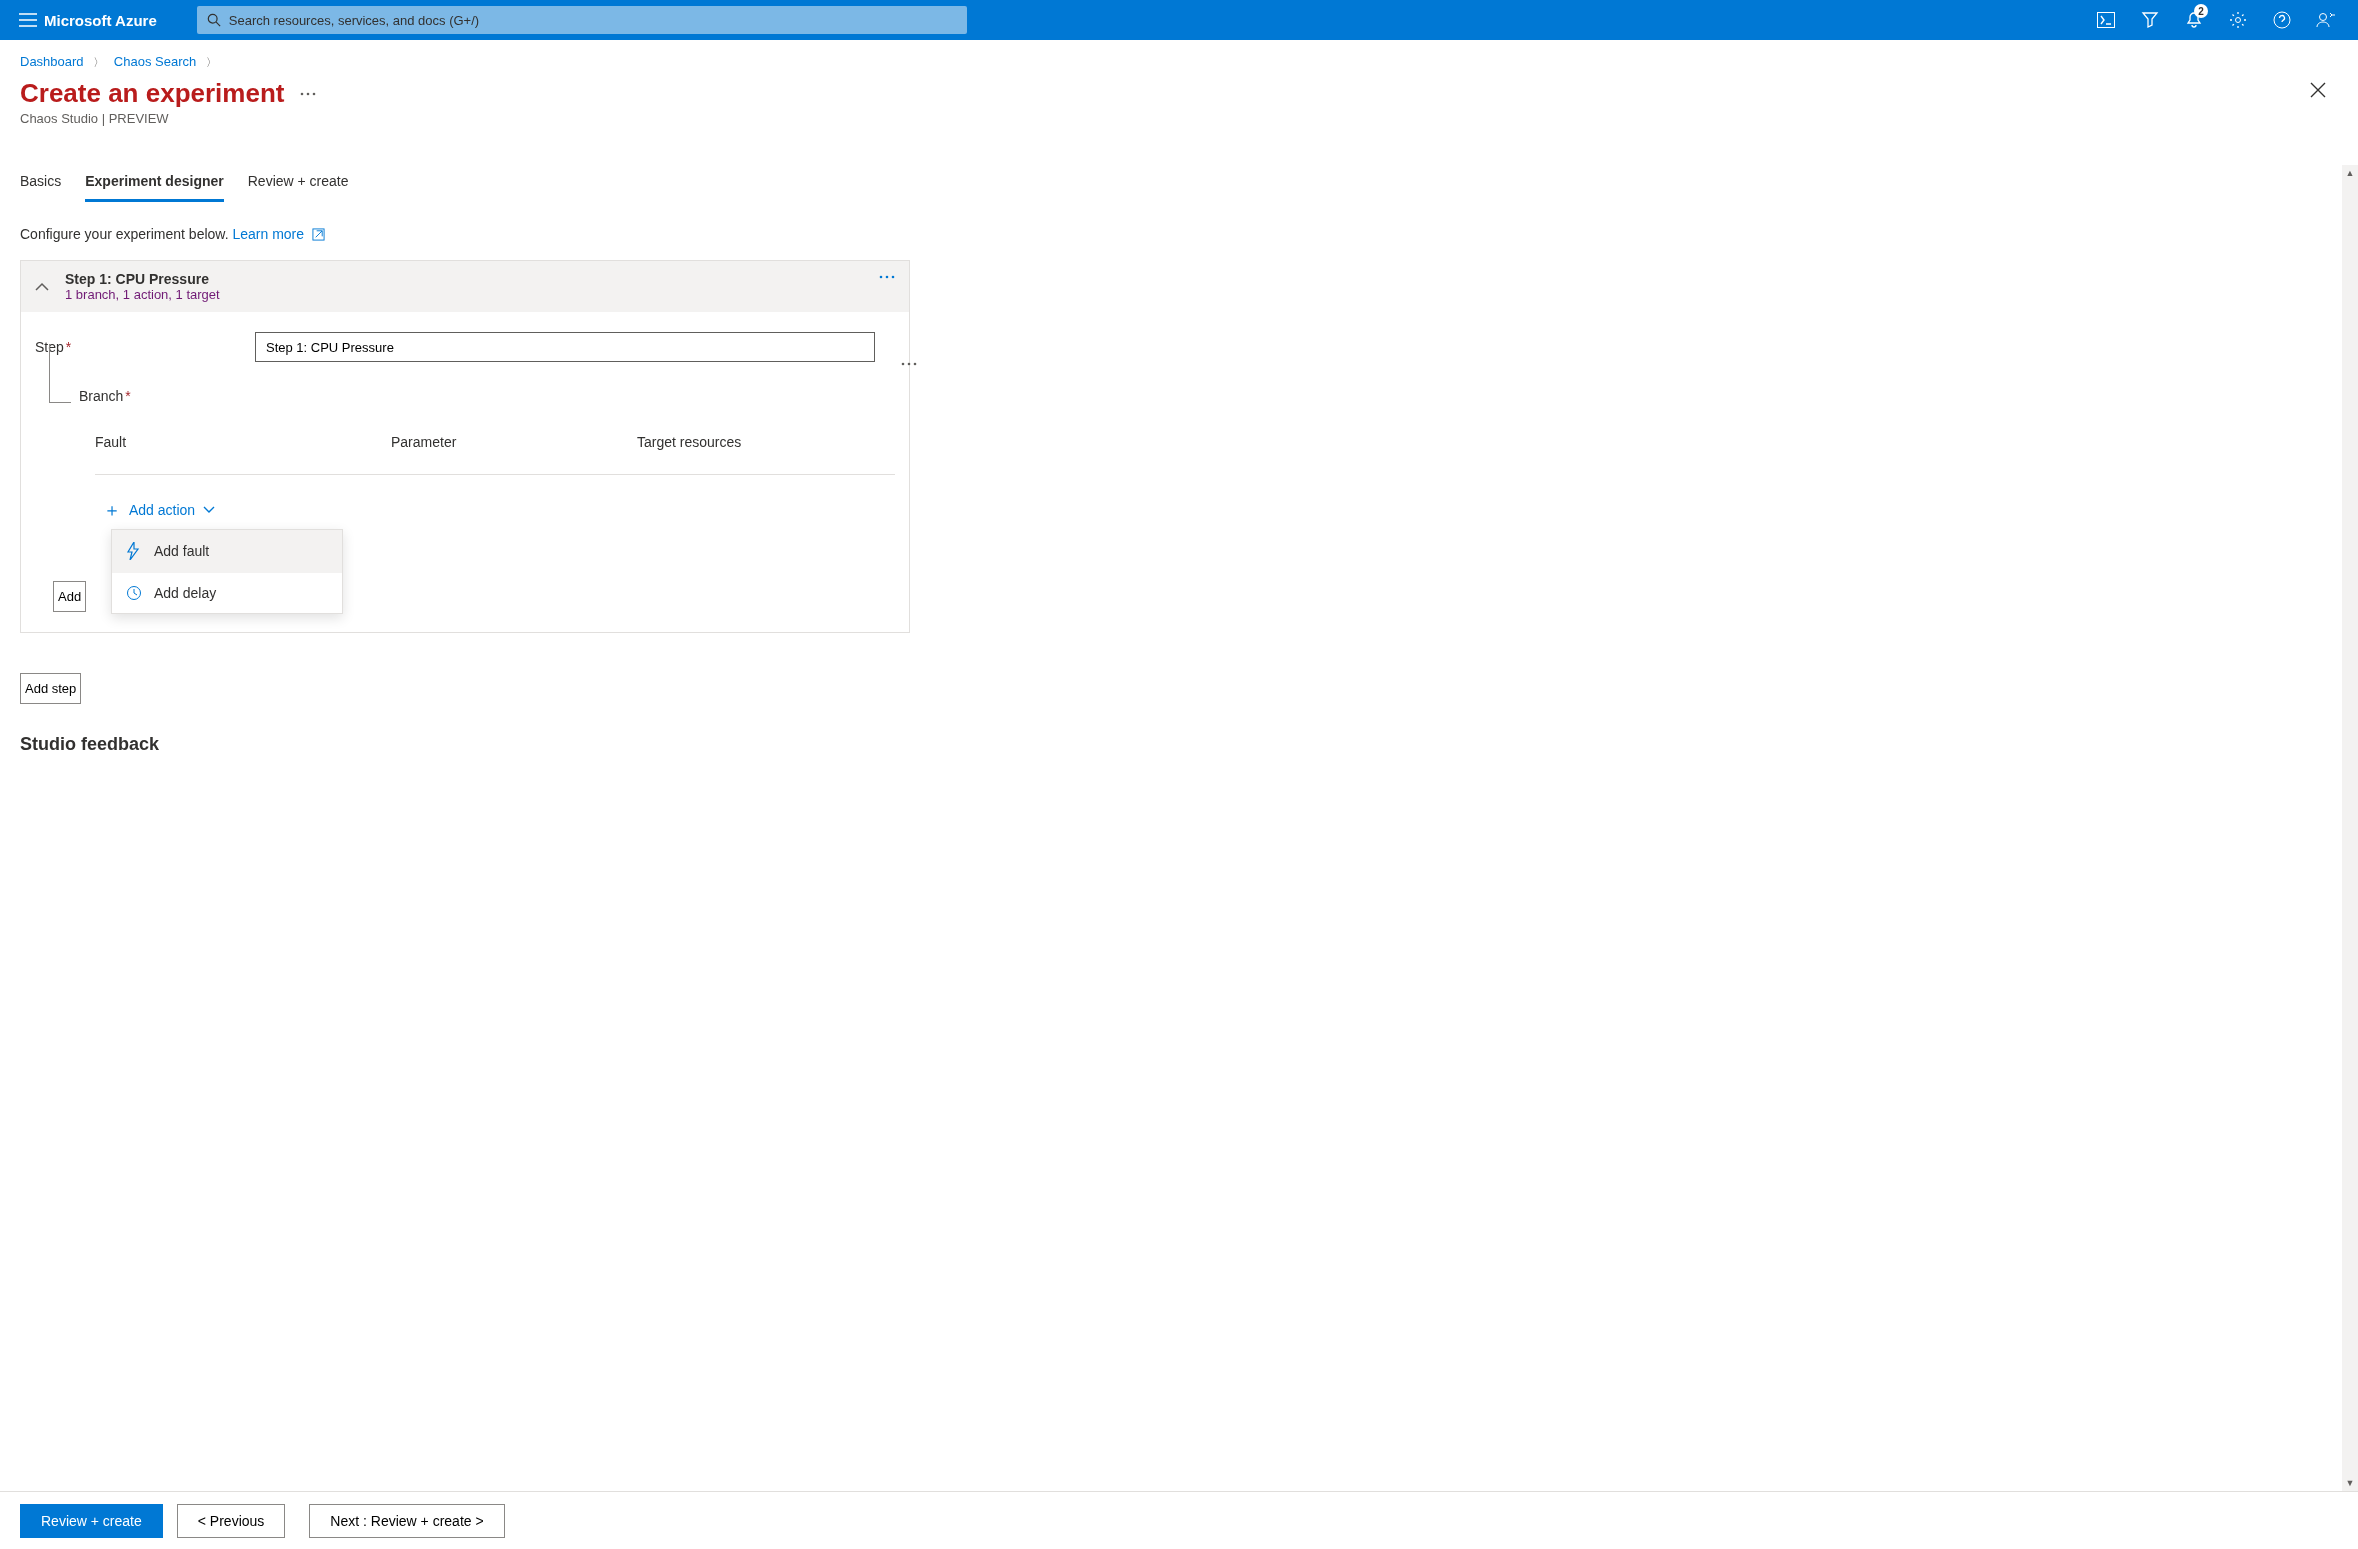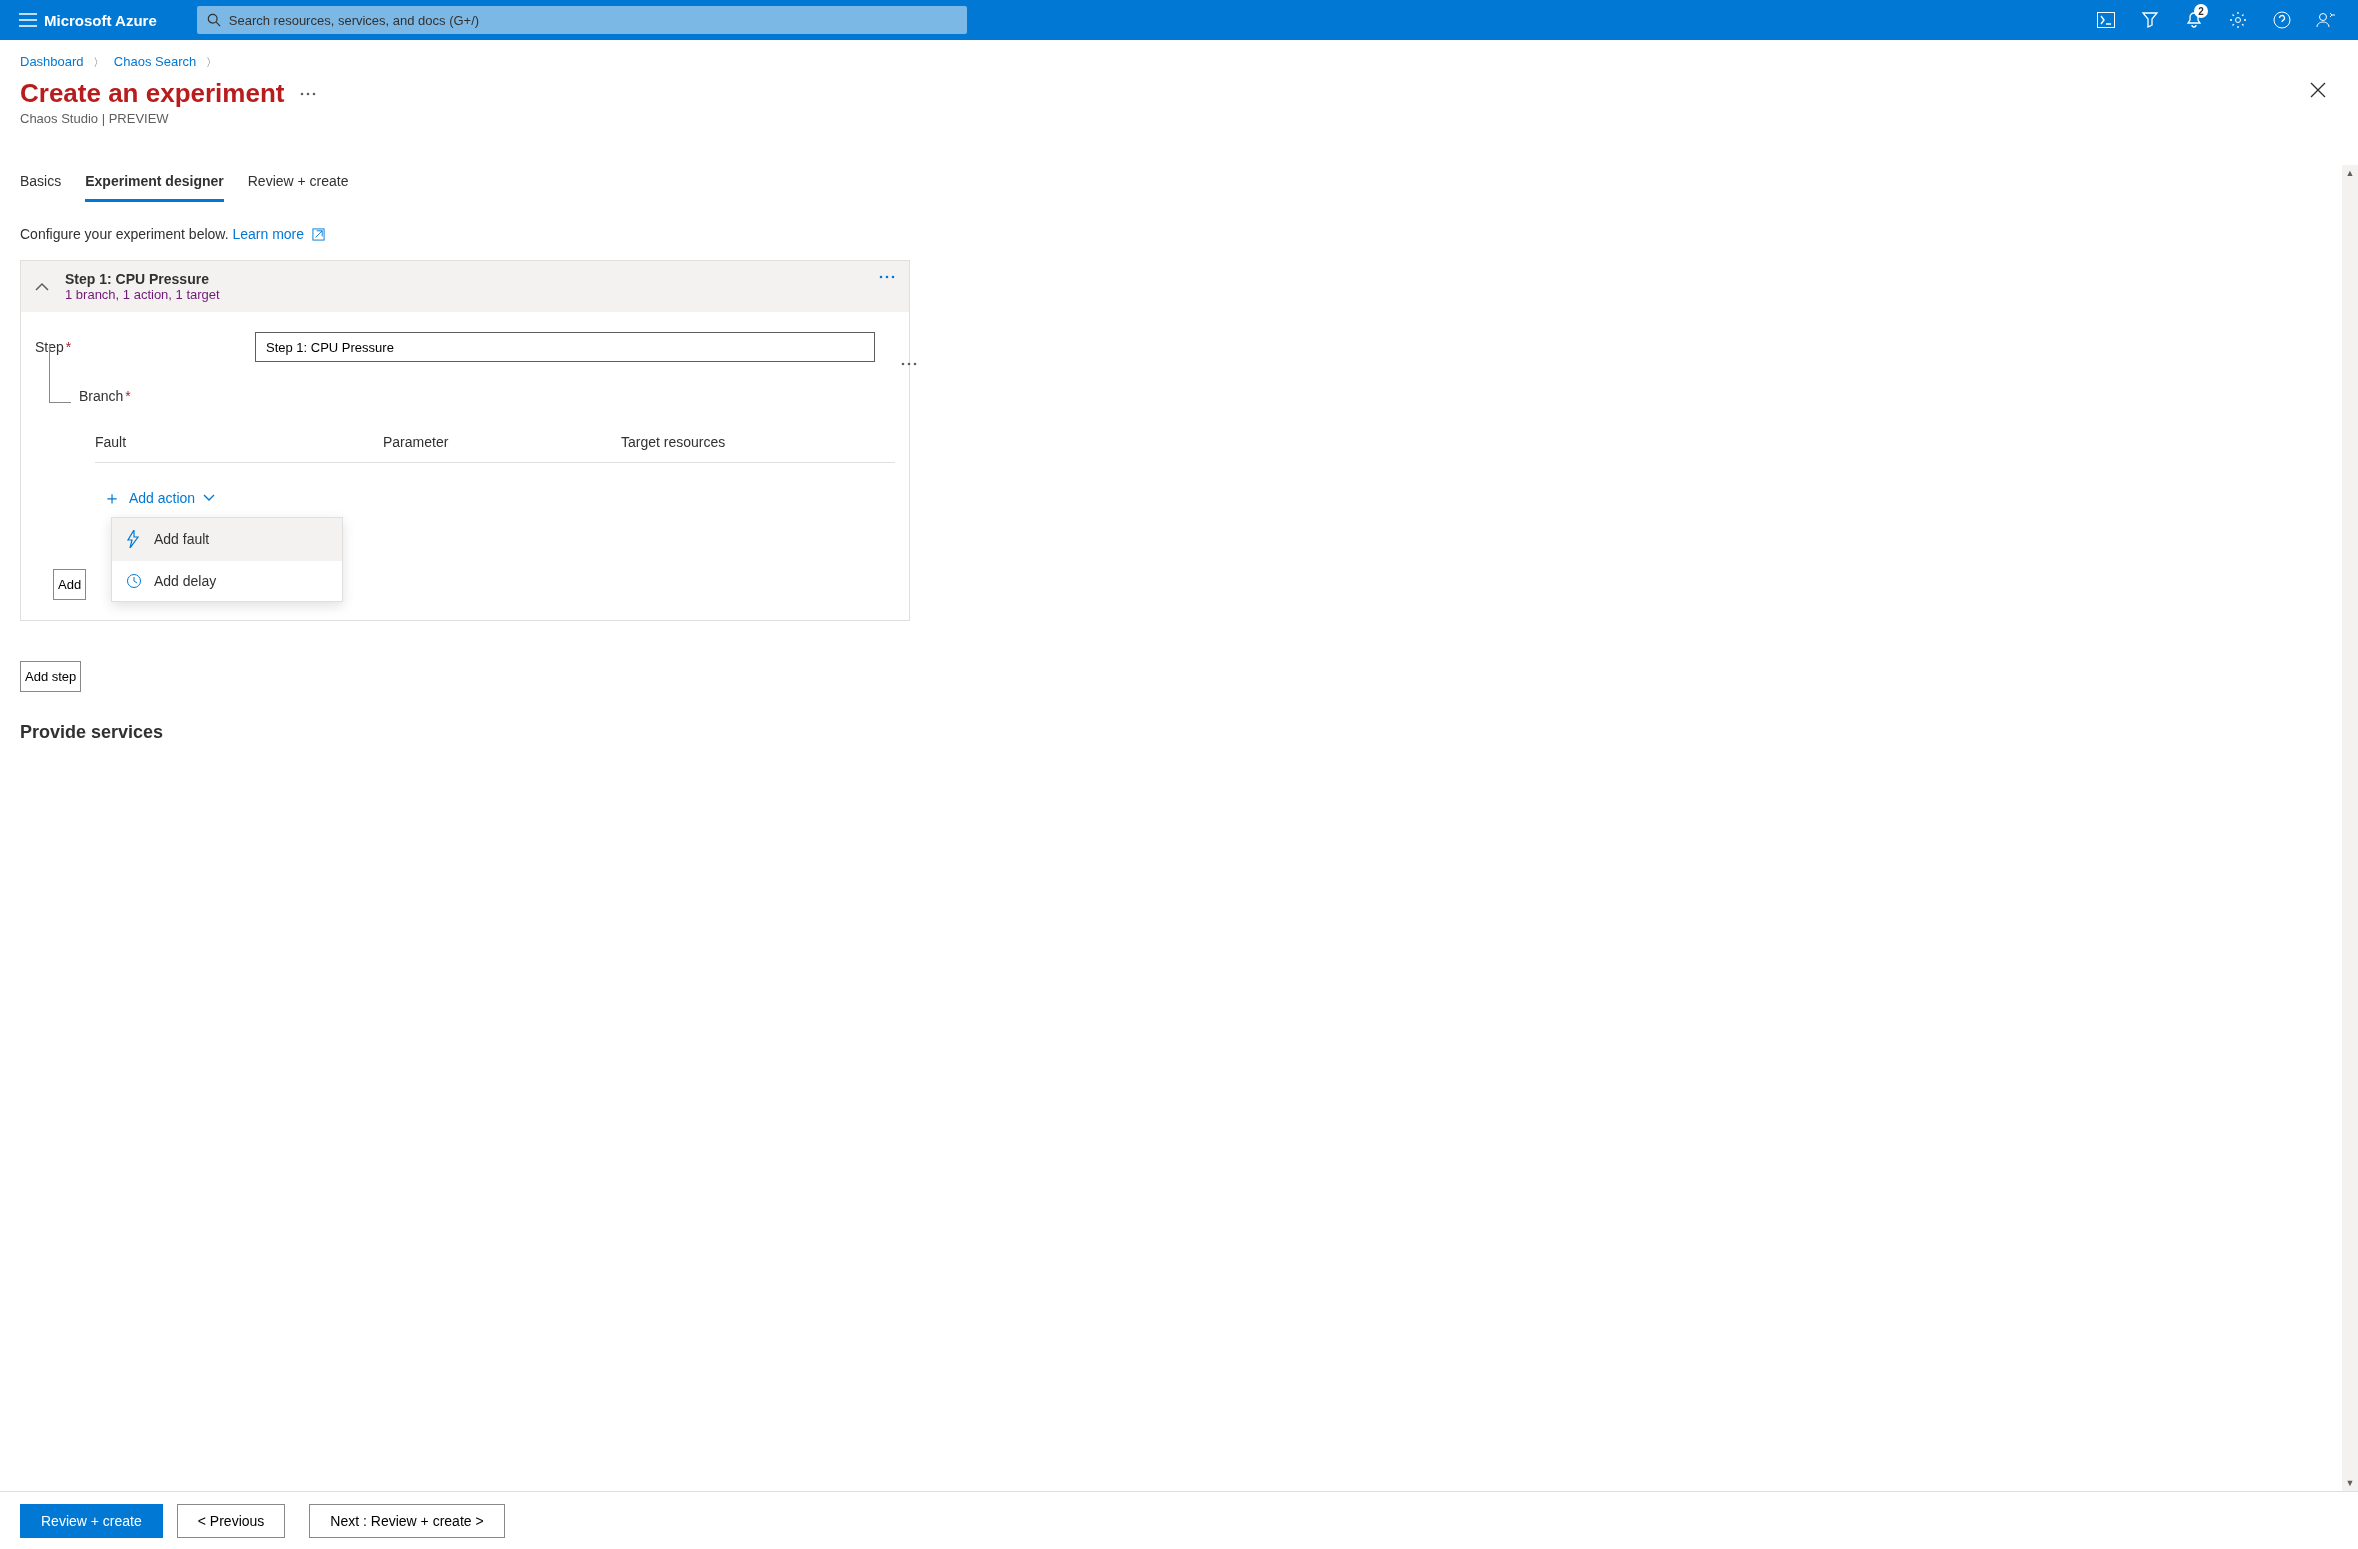--- a/index.html
+++ b/index.html
@@ -222,23 +222,23 @@
     cursor: pointer;
   }
 
   
   .fault-table {
     margin-left: 60px;
     margin-bottom: 20px;
   }
   .fault-head {
     display: flex;
-    gap: 8px;
+    gap: 16px;
     border-bottom: 1px solid #e1dfdd;
-    padding-bottom: 12px;
+    padding-bottom: 24px;
     font-size: 14px;
     font-weight: 400;
   }
   .fault-head > div:nth-child(1) { width: 280px; }
   .fault-head > div:nth-child(2) { width: 230px; }
   .fault-head > div:nth-child(3) { flex: 1; }
 
   
   .add-action-wrap {
     margin-left: 60px;
@@ -528,21 +528,21 @@
 
         <button class="secondary-btn add-branch-btn">Add</button>
 
       </div>
     </div>
 
     <div class="add-step-btn-wrap">
       <button class="secondary-btn">Add step</button>
     </div>
 
-    <div class="feedback-heading">Provide services</div>
+    <div class="feedback-heading">Studio feedback</div>
 
   </div>
 </div>
 
 <div class="scroll-track">
   <div class="scroll-arrow arrow-up">▲</div>
   <div class="scroll-arrow arrow-down">▼</div>
 </div>
 
 <div class="footer">

